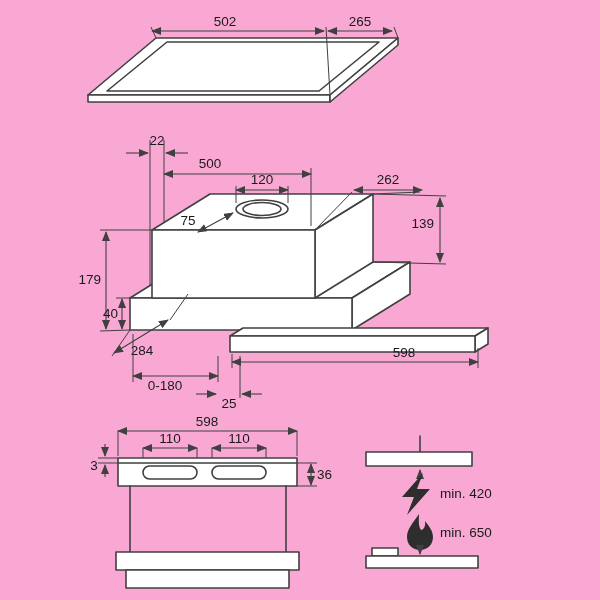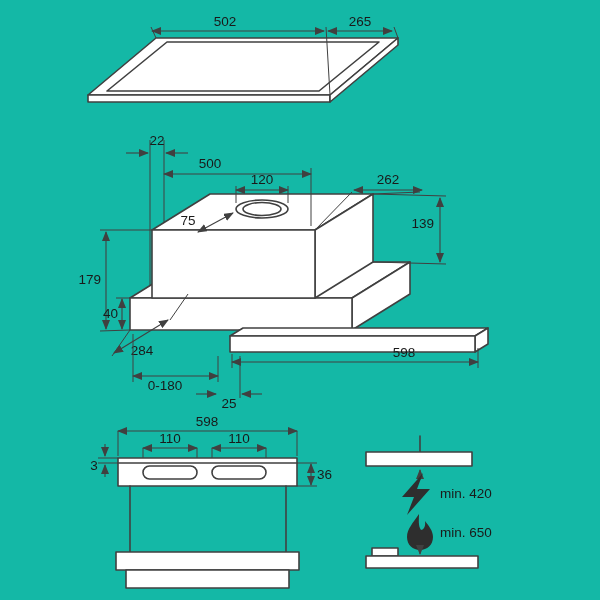--- a/index.html
+++ b/index.html
@@ -1,18 +1,18 @@
 <!DOCTYPE html>
 <html><head>
 <meta charset="utf-8">
 <style>
   html,body{margin:0;padding:0;background:#ffffff;}
   .stage{
     width:600px;height:600px;position:relative;
-    background:#14b8a6;
+    background:#f9a8d4;
     font-family:"Liberation Sans", sans-serif;
   }
   svg{display:block;}
   .face{fill:#ffffff;stroke:#404040;stroke-width:1.6;stroke-linejoin:round;}
   .edge{fill:none;stroke:#404040;stroke-width:1.6;stroke-linejoin:round;stroke-linecap:round;}
   .dimline{fill:none;stroke:#404040;stroke-width:1.1;}
   .extline{fill:none;stroke:#404040;stroke-width:1.0;}
   .dimtext{font:13.5px "Liberation Sans", sans-serif;fill:#1a1a1a;}
   .solidicon{fill:#2e2e2e;stroke:none;}
 </style>

